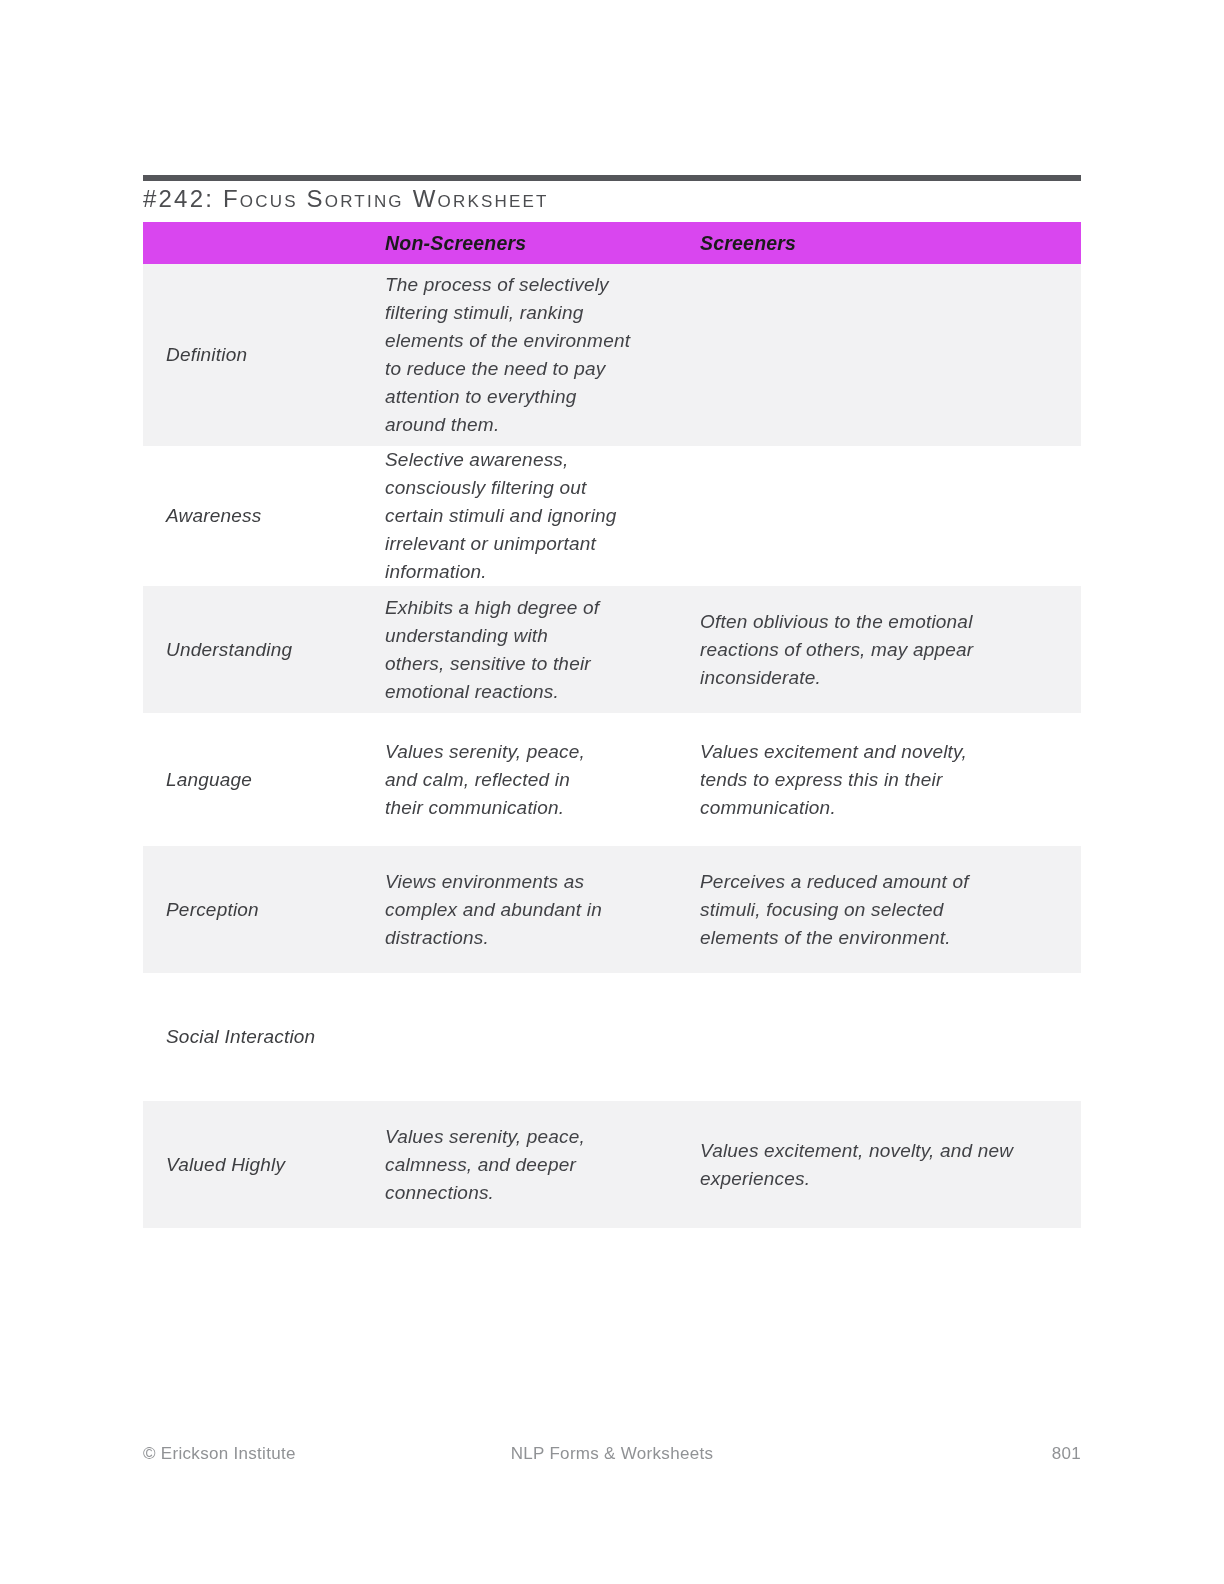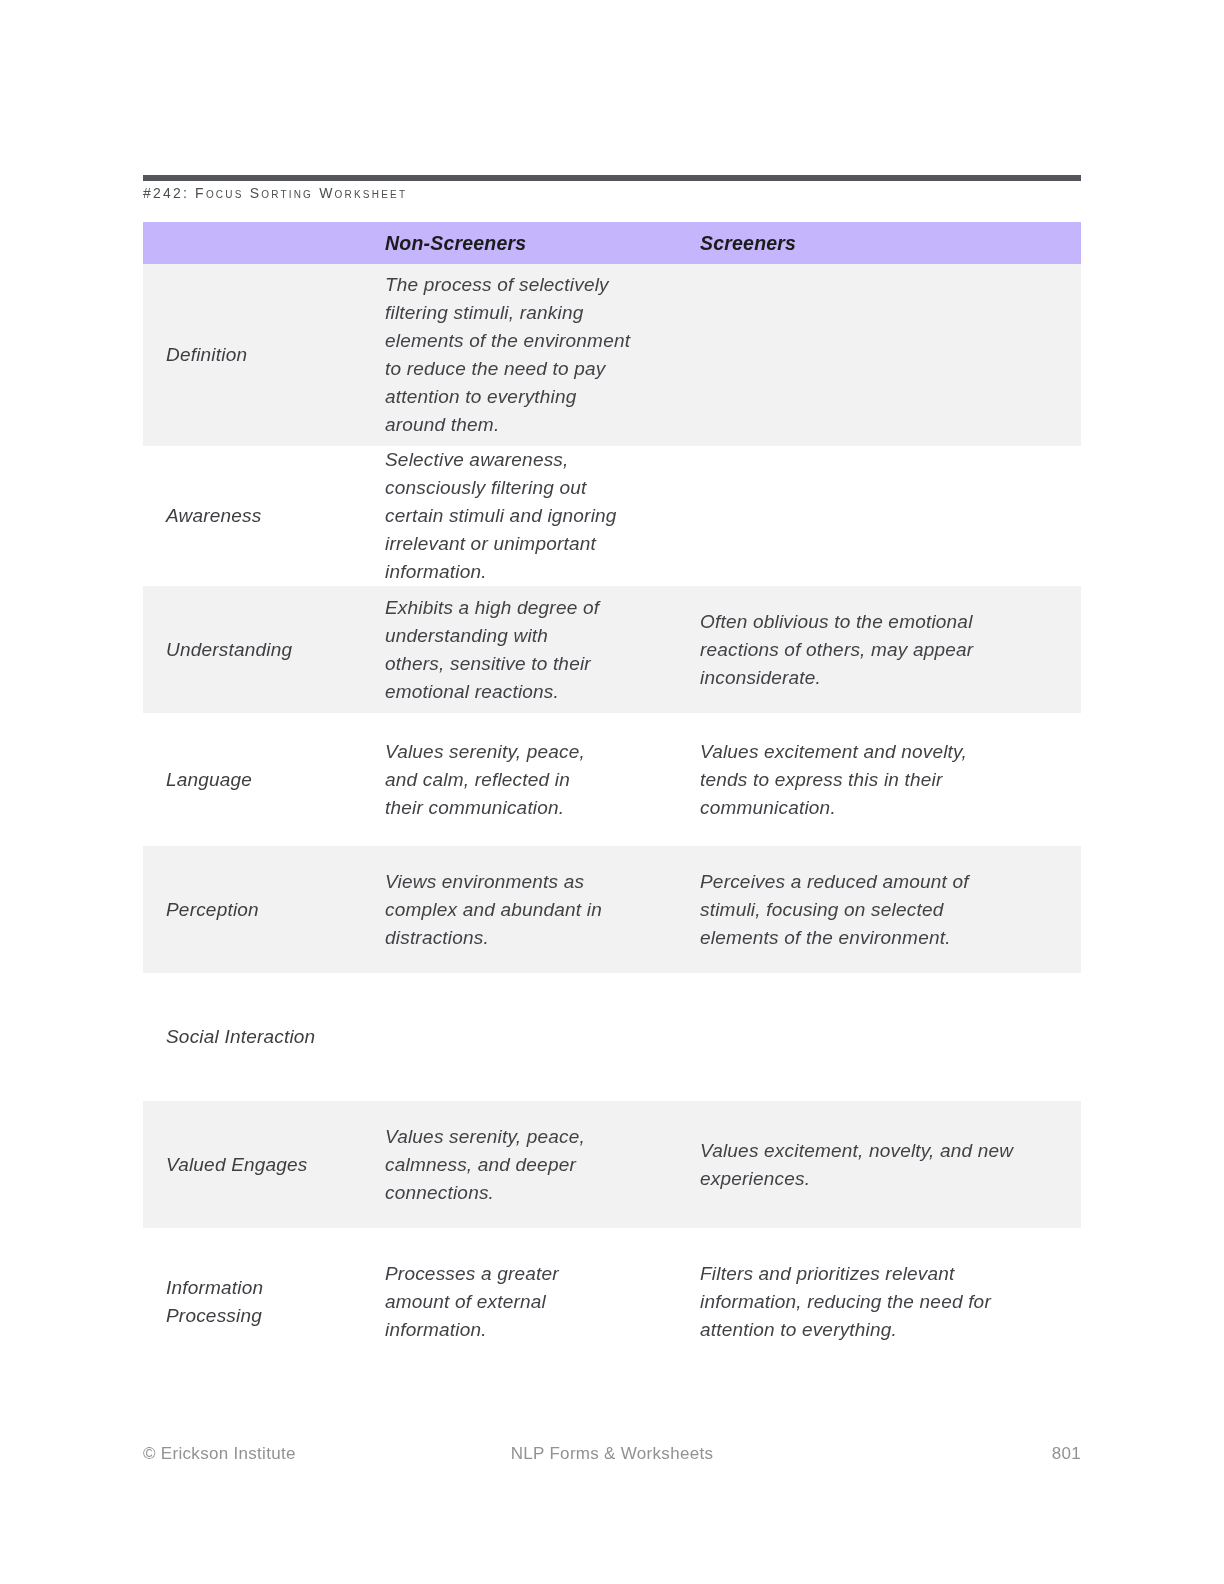--- a/index.html
+++ b/index.html
@@ -12,36 +12,36 @@
   }
   .page{position:absolute;inset:0;}
 
   .top-rule{
     position:absolute;left:143px;top:175px;
     width:938px;height:6px;background:#55565a;
   }
   .page-title{
     position:absolute;left:143px;top:185px;
     margin:0;
-    font-size:14px;font-weight:400;
+    font-size:24px;font-weight:400;
     font-variant:small-caps;
     letter-spacing:2.2px;
     color:#4c4d50;
     white-space:nowrap;
   }
 
   .table{
     position:absolute;left:143px;top:222px;width:938px;
   }
   .trow{
     display:grid;
     grid-template-columns:242px 315px 381px;
     align-items:center;
   }
-  .thead{height:42px;background:#c4b5fd;}
+  .thead{height:42px;background:#d946ef;}
   .thead .hc{
     font-weight:bold;font-style:italic;
     font-size:19.5px;color:#1b1b1b;
     letter-spacing:0.2px;
   }
   .shade{background:#f2f2f3;}
 
   .cell{
     font-style:italic;
     font-size:19px;line-height:28px;
@@ -114,30 +114,25 @@
       <div class="cell c1">Perception</div>
       <div class="cell c2">Views environments as complex and abundant in distractions.</div>
       <div class="cell c3">Perceives a reduced amount of stimuli, focusing on selected elements of the environment.</div>
     </div>
 
     <div class="trow r6">
       <div class="cell c1">Social Interaction</div>
     </div>
 
     <div class="trow shade r7">
-      <div class="cell c1">Valued Engages</div>
+      <div class="cell c1">Valued Highly</div>
       <div class="cell c2">Values serenity, peace, calmness, and deeper connections.</div>
       <div class="cell c3">Values excitement, novelty, and new experiences.</div>
     </div>
 
-    <div class="trow r8">
-      <div class="cell c1">Information Processing</div>
-      <div class="cell c2">Processes a greater amount of external information.</div>
-      <div class="cell c3">Filters and prioritizes relevant information, reducing the need for attention to everything.</div>
-    </div>
 
   </div>
 
   <div class="footer">
     <span class="fl">© Erickson Institute</span>
     <span class="fc">NLP Forms &amp; Worksheets</span>
     <span class="fr">801</span>
   </div>
 
 </div>

